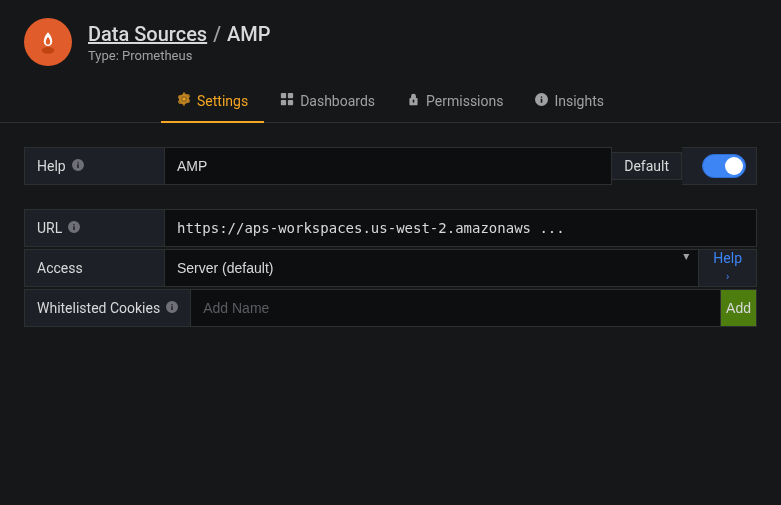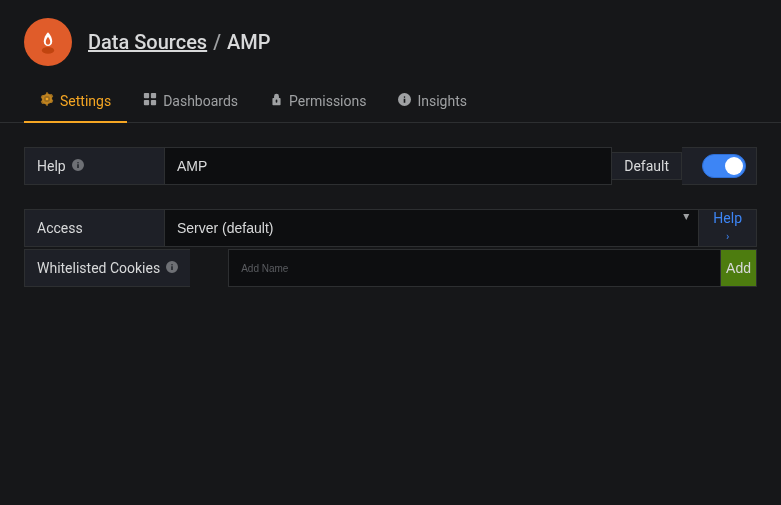--- a/index.html
+++ b/index.html
@@ -67,20 +67,21 @@
       color: #9fa1a3;
     }
 
     
     .tabs {
       display: flex;
       align-items: center;
       border-bottom: 1px solid #2d2f31;
       padding: 0 24px;
       gap: 0;
+      justify-content: center;
     }
 
     .tab {
       display: flex;
       align-items: center;
       gap: 6px;
       padding: 12px 16px;
       font-size: 14px;
       color: #9fa1a3;
       cursor: pointer;
@@ -262,24 +263,23 @@
       font-size: 11px;
     }
 
     
     .cookie-input {
       background-color: #0d0e10;
       border: 1px solid #2d2f31;
       color: #9fa1a3;
       padding: 8px 12px;
       height: 38px;
-      font-size: 10px;
+      font-size: 14px;
       flex: 1;
       outline: none;
-      margin-left: 38px;
     }
 
     .cookie-input::placeholder {
       color: #5a5c60;
     }
 
     .add-button {
       background-color: #4d7c0f;
       border: 1px solid #2d2f31;
       border-left: none;
@@ -308,20 +308,21 @@
       <path d="M50 15 C50 15 65 30 65 48 C65 58 58 64 50 64 C42 64 35 58 35 48 C35 30 50 15 50 15Z" fill="white"></path>
       <path d="M50 32 C50 32 58 40 58 50 C58 56 54 60 50 60 C46 60 42 56 42 50 C42 40 50 32 50 32Z" fill="#e05c2a"></path>
     </svg>
   </div>
   <div class="header-text">
     <div class="breadcrumb">
       <a href="#">Data Sources</a>
       <span class="breadcrumb-separator">/</span>
       <span>AMP</span>
     </div>
+    <div class="header-subtitle">Type: Prometheus</div>
   </div>
 </div>
 
 <div class="tabs">
   <div class="tab active">
     <span class="tab-icon">
       <svg width="14" height="14" viewBox="0 0 16 16" fill="currentColor">
           <path d="M8 4.5a3.5 3.5 0 100 7 3.5 3.5 0 000-7zM2 8a6 6 0 1112 0A6 6 0 012 8z" opacity="0.4"></path>
           <path d="M6.5 8a1.5 1.5 0 113 0 1.5 1.5 0 01-3 0z"></path>
           <path d="M8 0a1 1 0 01.894.553l.787 1.575a5.93 5.93 0 011.388.573l1.724-.345A1 1 0 0113.9 2.8l1 1.732a1 1 0 01-.188 1.21l-1.282 1.14a5.96 5.96 0 010 1.236l1.282 1.14a1 1 0 01.188 1.21l-1 1.732a1 1 0 01-1.107.444l-1.724-.345a5.93 5.93 0 01-1.388.573l-.787 1.575A1 1 0 018 16a1 1 0 01-.894-.553l-.787-1.575a5.93 5.93 0 01-1.388-.573l-1.724.345A1 1 0 012.1 13.2l-1-1.732a1 1 0 01.188-1.21l1.282-1.14a5.96 5.96 0 010-1.236L1.288 6.742A1 1 0 011.1 5.532l1-1.732A1 1 0 013.207 3.356l1.724.345a5.93 5.93 0 011.388-.573L7.106.553A1 1 0 018 0z" opacity="0.6"></path>
@@ -375,20 +376,31 @@
     </div>
     <div class="toggle-wrapper">
       <div class="toggle">
         <div class="toggle-knob"></div>
       </div>
     </div>
   </div>
 
   <div class="http-section">
 
+    <div class="form-section-row">
+      <div class="field-label">
+        <span>URL</span>
+        <span class="info-icon">
+          <svg width="12" height="12" viewBox="0 0 16 16" fill="currentColor">
+              <path d="M8 0a8 8 0 100 16A8 8 0 008 0zm0 4a1 1 0 110 2 1 1 0 010-2zm1 8H7v-5h2v5z"></path>
+            </svg>
+        </span>
+      </div>
+      <input class="url-input" type="text" value="https://aps-workspaces.us-west-2.amazonaws ..." style="">
+    </div>
 
     <div class="form-section-row">
       <div class="field-label">
         <span>Access</span>
       </div>
       <div class="select-wrapper">
         <select>
           <option value="server">Server (default)</option>
           <option value="browser">Browser</option>
         </select>

